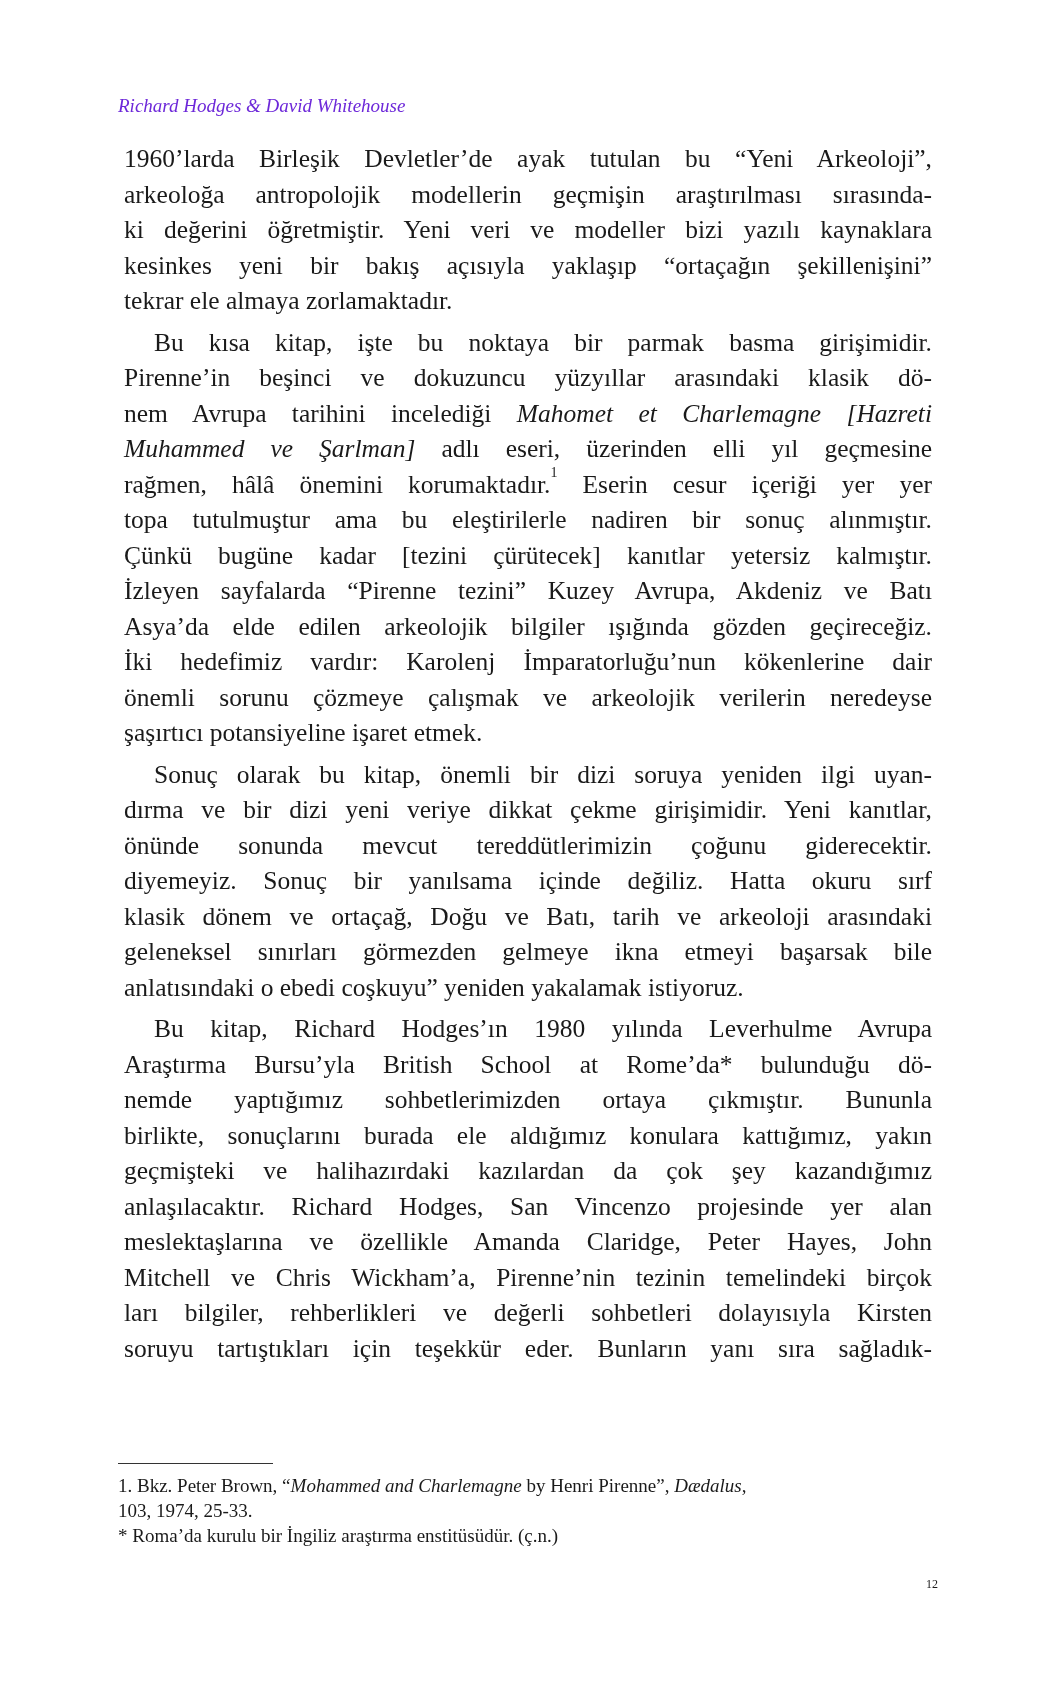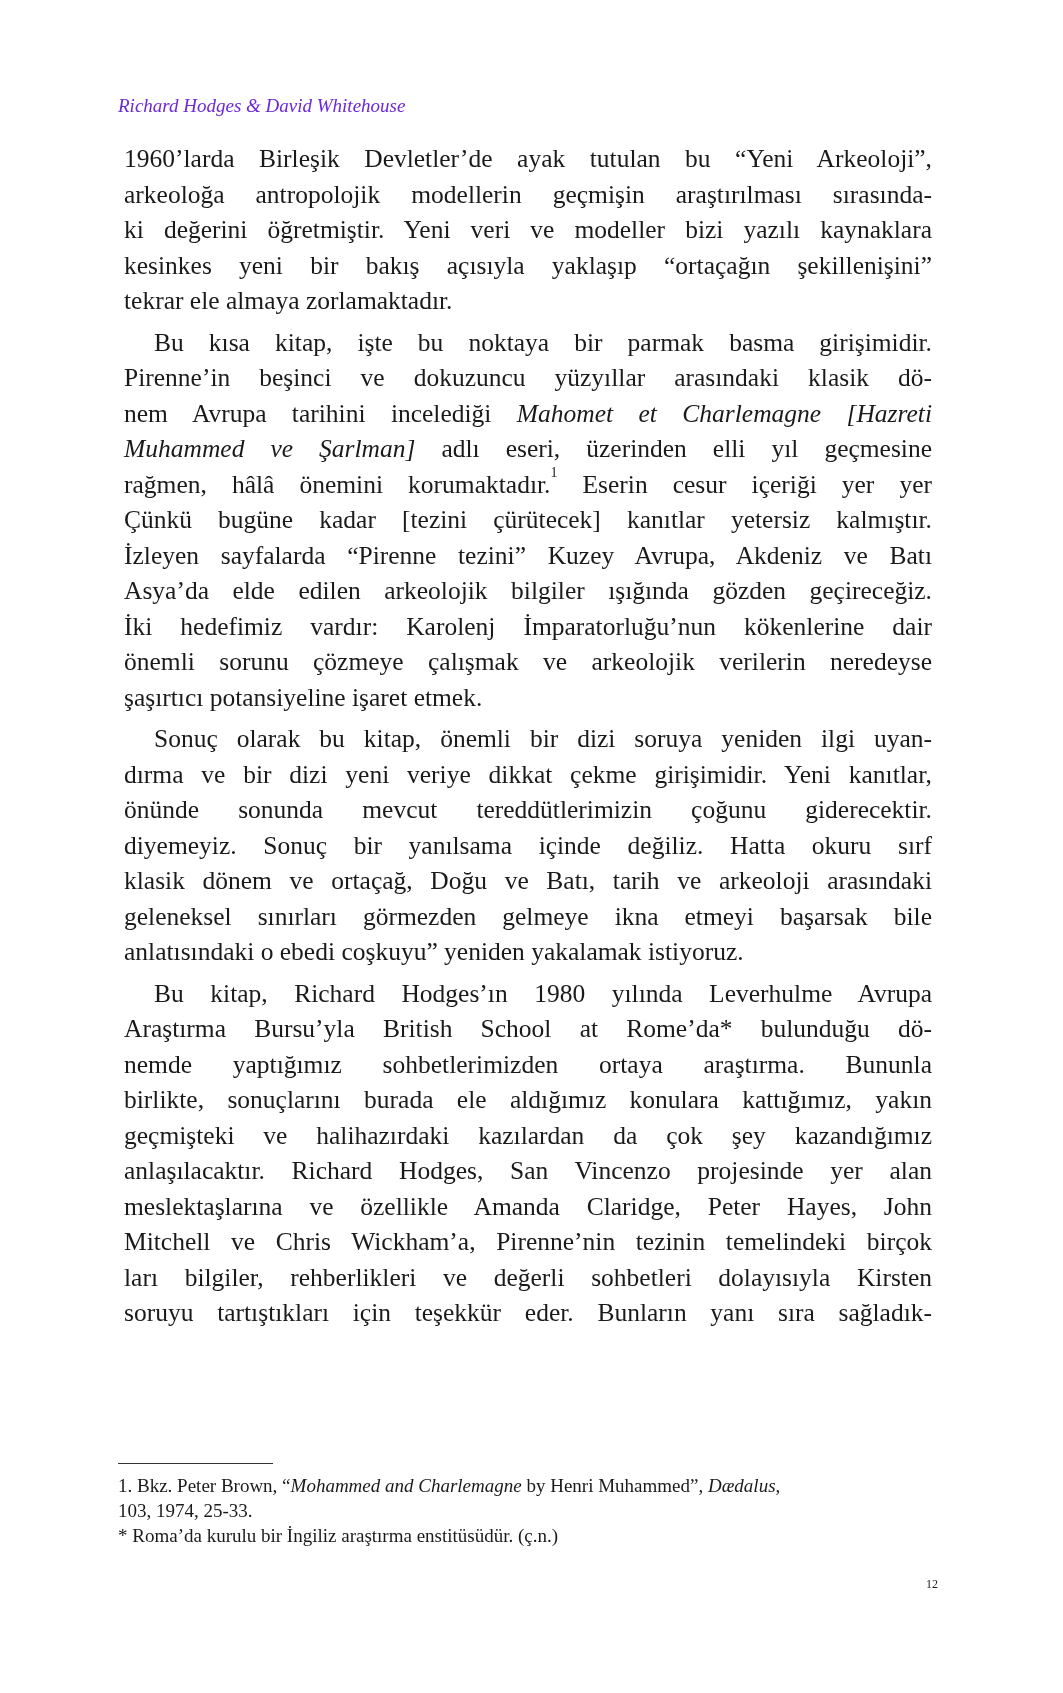--- a/index.html
+++ b/index.html
@@ -30,54 +30,55 @@
       <span class="line">ki değerini öğretmiştir. Yeni veri ve modeller bizi yazılı kaynaklara</span>
       <span class="line">kesinkes yeni bir bakış açısıyla yaklaşıp “ortaçağın şekillenişini”</span>
       <span class="line last">tekrar ele almaya zorlamaktadır.</span>
     </p>
     <p>
       <span class="line" style="padding-left:30px;box-sizing:border-box;">Bu kısa kitap, işte bu noktaya bir parmak basma girişimidir.</span>
       <span class="line">Pirenne’in beşinci ve dokuzuncu yüzyıllar arasındaki klasik dö-</span>
       <span class="line"><span>nem Avrupa tarihini incelediği </span><i>Mahomet et Charlemagne [Hazreti</i></span>
       <span class="line"><i>Muhammed ve Şarlman]</i><span> adlı eseri, üzerinden elli yıl geçmesine</span></span>
       <span class="line"><span>rağmen, hâlâ önemini korumaktadır.</span><sup>1</sup><span> Eserin cesur içeriği yer yer</span></span>
+      <span class="line">topa tutulmuştur ama bu eleştirilerle nadiren bir sonuç alınmıştır.</span>
       <span class="line">Çünkü bugüne kadar [tezini çürütecek] kanıtlar yetersiz kalmıştır.</span>
       <span class="line">İzleyen sayfalarda “Pirenne tezini” Kuzey Avrupa, Akdeniz ve Batı</span>
       <span class="line">Asya’da elde edilen arkeolojik bilgiler ışığında gözden geçireceğiz.</span>
       <span class="line">İki hedefimiz vardır: Karolenj İmparatorluğu’nun kökenlerine dair</span>
       <span class="line">önemli sorunu çözmeye çalışmak ve arkeolojik verilerin neredeyse</span>
       <span class="line last">şaşırtıcı potansiyeline işaret etmek.</span>
     </p>
     <p>
       <span class="line" style="padding-left:30px;box-sizing:border-box;">Sonuç olarak bu kitap, önemli bir dizi soruya yeniden ilgi uyan-</span>
       <span class="line">dırma ve bir dizi yeni veriye dikkat çekme girişimidir. Yeni kanıtlar,</span>
       <span class="line">önünde sonunda mevcut tereddütlerimizin çoğunu giderecektir.</span>
       <span class="line">diyemeyiz. Sonuç bir yanılsama içinde değiliz. Hatta okuru sırf</span>
       <span class="line">klasik dönem ve ortaçağ, Doğu ve Batı, tarih ve arkeoloji arasındaki</span>
       <span class="line">geleneksel sınırları görmezden gelmeye ikna etmeyi başarsak bile</span>
       <span class="line last">anlatısındaki o ebedi coşkuyu” yeniden yakalamak istiyoruz.</span>
     </p>
     <p>
       <span class="line" style="padding-left:30px;box-sizing:border-box;">Bu kitap, Richard Hodges’ın 1980 yılında Leverhulme Avrupa</span>
       <span class="line">Araştırma Bursu’yla British School at Rome’da* bulunduğu dö-</span>
-      <span class="line">nemde yaptığımız sohbetlerimizden ortaya araştırma. Bununla</span>
+      <span class="line">nemde yaptığımız sohbetlerimizden ortaya çıkmıştır. Bununla</span>
       <span class="line">birlikte, sonuçlarını burada ele aldığımız konulara kattığımız, yakın</span>
       <span class="line">geçmişteki ve halihazırdaki kazılardan da çok şey kazandığımız</span>
       <span class="line">anlaşılacaktır. Richard Hodges, San Vincenzo projesinde yer alan</span>
       <span class="line">meslektaşlarına ve özellikle Amanda Claridge, Peter Hayes, John</span>
       <span class="line">Mitchell ve Chris Wickham’a, Pirenne’nin tezinin temelindeki birçok</span>
       <span class="line">ları bilgiler, rehberlikleri ve değerli sohbetleri dolayısıyla Kirsten</span>
       <span class="line">soruyu tartıştıkları için teşekkür eder. Bunların yanı sıra sağladık-</span>
     </p>
   </div>
 
   <div class="fn-rule"></div>
 
   <div class="footnotes">
     <div>
-      <span>1. Bkz. Peter Brown, “</span><i>Mohammed and Charlemagne</i><span> by Henri Muhammed”, </span><i>Dædalus</i><span>,</span>
+      <span>1. Bkz. Peter Brown, “</span><i>Mohammed and Charlemagne</i><span> by Henri Pirenne”, </span><i>Dædalus</i><span>,</span>
     </div>
     <div>103, 1974, 25-33.</div>
     <div>* Roma’da kurulu bir İngiliz araştırma enstitüsüdür. (ç.n.)</div>
   </div>
 
   <div class="page-number">12</div>
 </div>
 
 </body></html>

